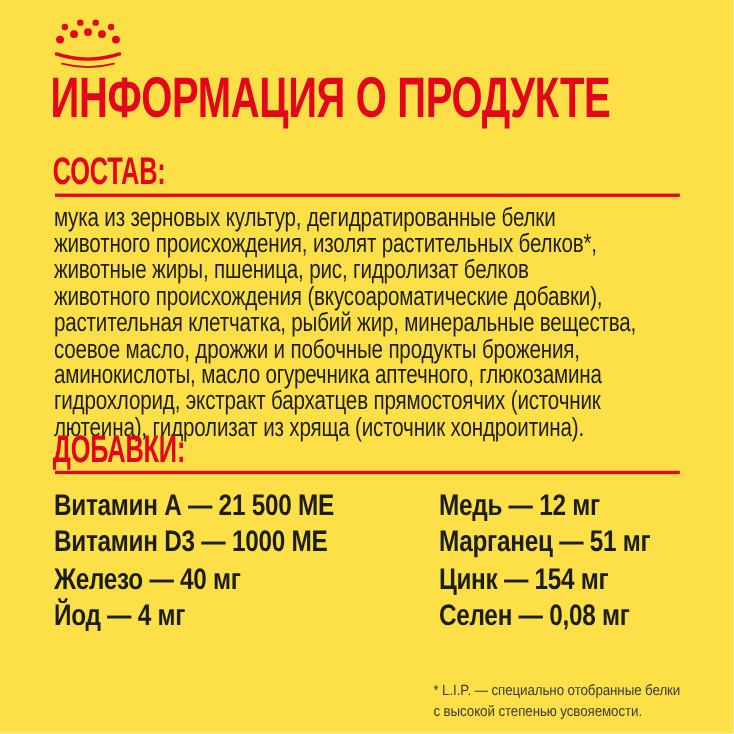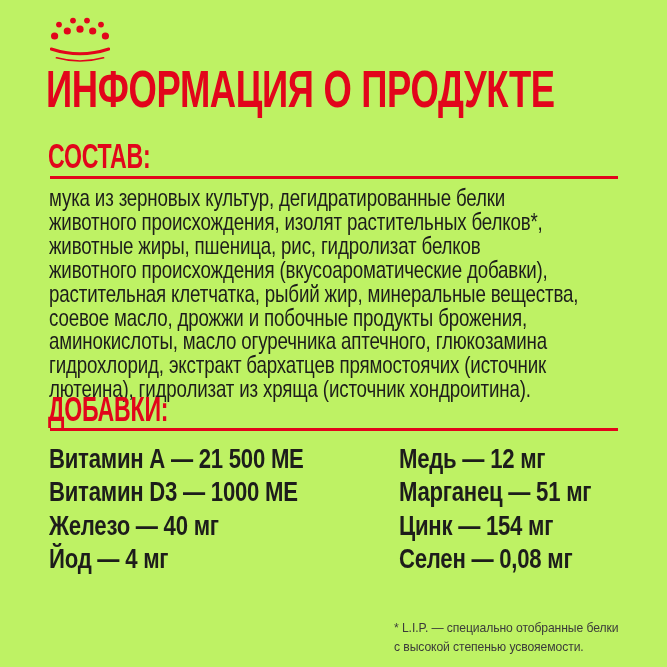--- a/index.html
+++ b/index.html
@@ -1,20 +1,20 @@
 <!DOCTYPE html>
 <html lang="ru"><head>
 <meta charset="utf-8">
 <style>
   html, body { margin: 0; padding: 0; background: #ffffff; }
   .page {
     position: relative;
     width: 667px;
     height: 667px;
-    background: #bef264;
+    background: #fde047;
     overflow: hidden;
     font-family: "Liberation Sans", "DejaVu Sans", sans-serif;
     color: #1d1d1b;
   }
   
   .logo {
     position: absolute;
     left: 50px;
     top: 16px;
     width: 60px;

